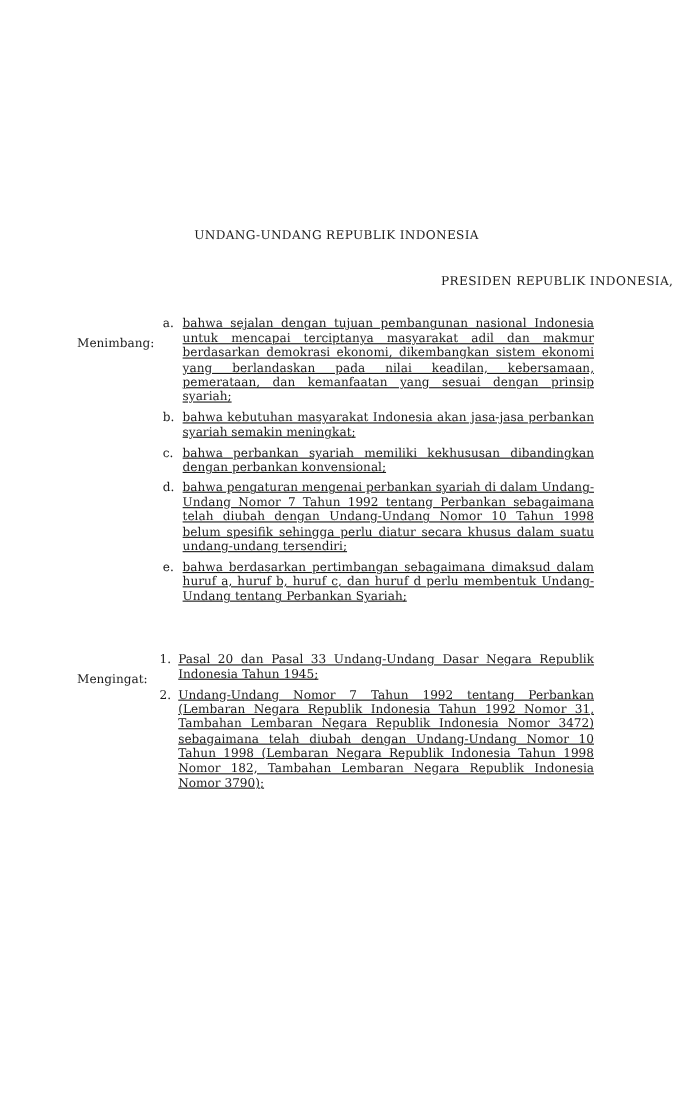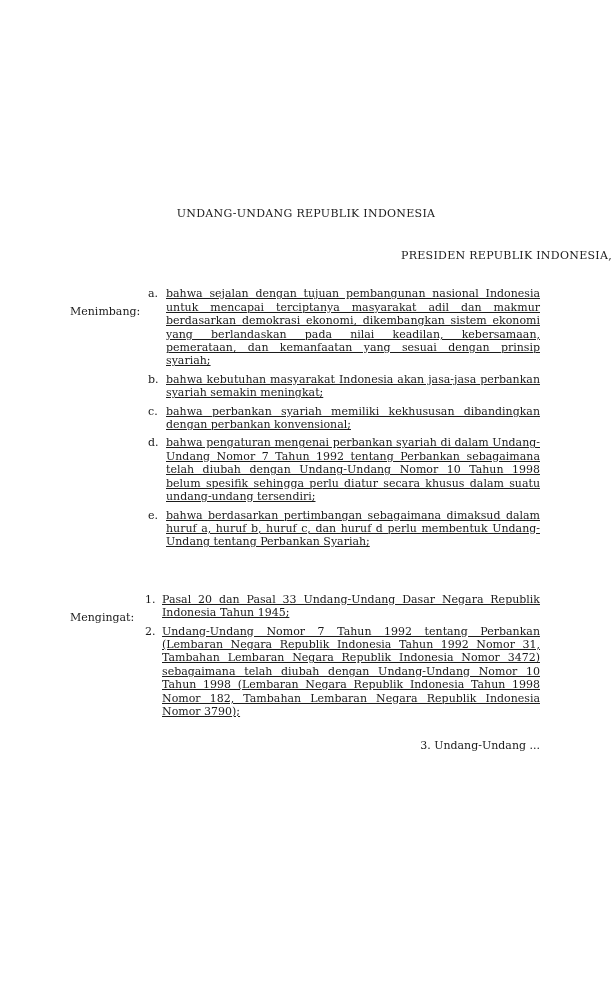--- a/index.html
+++ b/index.html
@@ -127,15 +127,14 @@
         <div class="item-marker">1.</div>
         <div class="item-text">Pasal 20 dan Pasal 33 Undang-Undang Dasar Negara Republik Indonesia Tahun 1945;</div>
       </div>
       <div class="item">
         <div class="item-marker">2.</div>
         <div class="item-text">Undang-Undang Nomor 7 Tahun 1992 tentang Perbankan (Lembaran Negara Republik Indonesia Tahun 1992 Nomor 31, Tambahan Lembaran Negara Republik Indonesia Nomor 3472) sebagaimana telah diubah dengan Undang-Undang Nomor 10 Tahun 1998 (Lembaran Negara Republik Indonesia Tahun 1998 Nomor 182, Tambahan Lembaran Negara Republik Indonesia Nomor 3790);</div>
       </div>
     </div>
   </div>
 
-  <div class="catchword">3. Undang-Undang ...</div>
 
 </div>
 
 </body></html>

